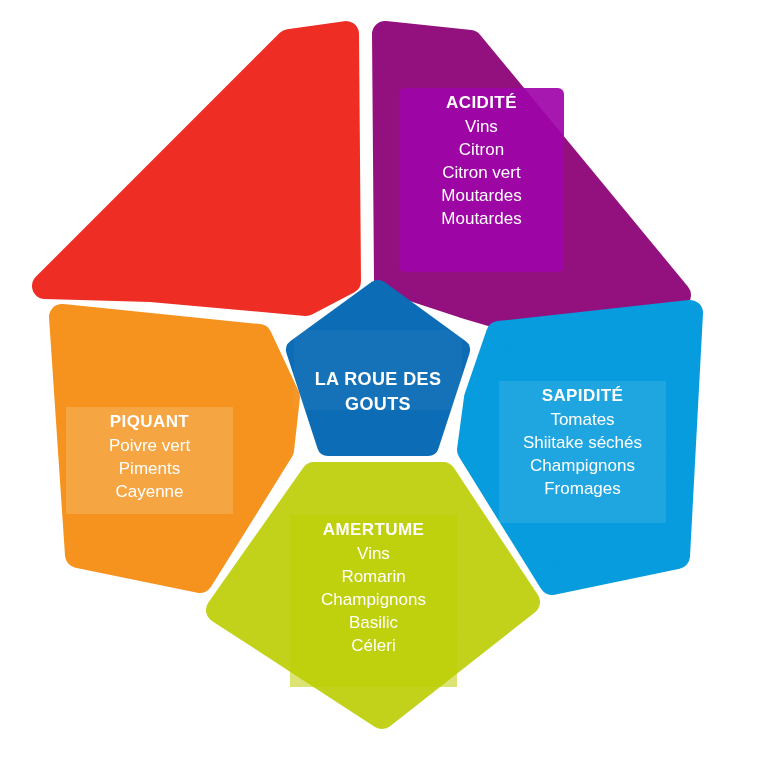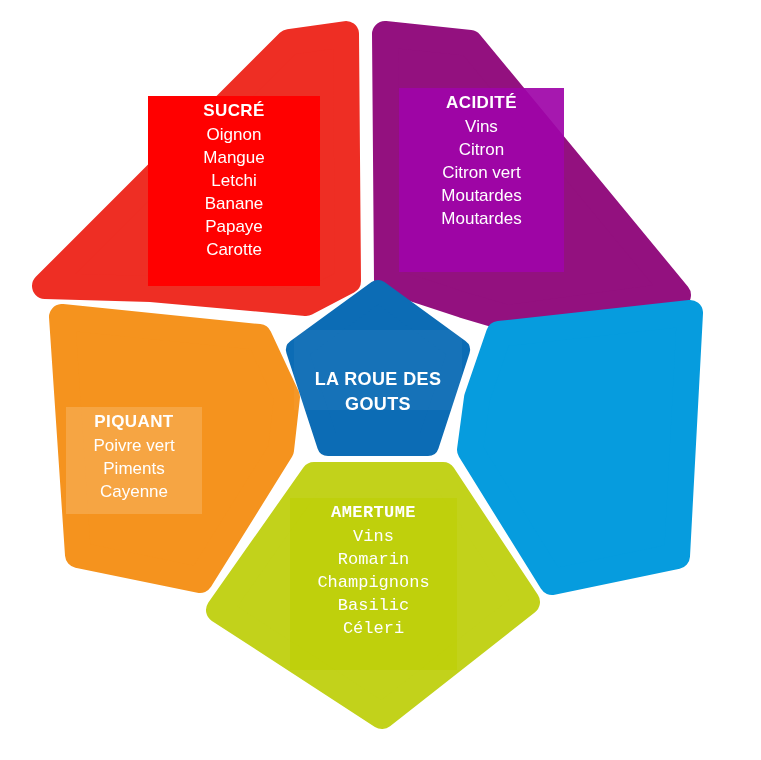--- a/index.html
+++ b/index.html
@@ -51,32 +51,32 @@
     white-space: nowrap;
   }
   
   #box-sucre {
     left: 148px; top: 96px; width: 172px; height: 190px;
     background: rgba(255, 0, 0, 1);
   }
   #box-acidite {
     left: 399px; top: 88px; width: 165px; height: 184px;
     background: rgba(158, 4, 168, 0.92);
+    border-radius: 6px;
   }
   #box-sapidite {
     left: 499px; top: 381px; width: 167px; height: 142px;
     background: rgba(255, 255, 255, 0.10);
   }
   #box-amertume {
-    left: 290px; top: 498px; width: 167px; height: 172px;
+    left: 290px; top: 515px; width: 167px; height: 172px;
     background: rgba(190, 205, 0, 0.55);
-    font-family: Liberation Mono, monospace;
   }
   #box-piquant {
-    left: 66px; top: 407px; width: 136px; height: 107px;
+    left: 66px; top: 407px; width: 167px; height: 107px;
     background: rgba(255, 255, 255, 0.17);
   }
   #box-center {
     left: 294px; top: 330px; width: 168px; height: 80px;
     background: rgba(255, 255, 255, 0.045);
     justify-content: center;
     padding-top: 0;
   }
   #box-center .label-title {
     font-size: 18px;
@@ -99,39 +99,37 @@
 
     <path fill="#069CDE" stroke="#069CDE" stroke-linejoin="round" stroke-width="26" stroke-linecap="round" d="M 499,334 L 690,313 L 677,556 L 552,582 L 470,450 L 477,398 Z"></path>
 
     <path fill="#C2D21B" stroke="#C2D21B" stroke-linejoin="round" stroke-width="26" stroke-linecap="round" d="M 314,475 L 443,475 L 527,602 L 382,716 L 219,610 Z"></path>
 
     <path fill="#F5931E" stroke="#F5931E" stroke-linejoin="round" stroke-width="26" stroke-linecap="round" d="M 259,337 L 287,397 L 281,450 L 200,580 L 78,555 L 62,317 Z"></path>
 
     <path fill="#0C6CB5" stroke="#0C6CB5" stroke-linejoin="round" stroke-width="22" stroke-linecap="round" d="M 378,291 L 459,350 L 428,445 L 328,445 L 297,350 Z"></path>
   </svg>
 
-  <div class="label-box" id="box-sucre">
-    <div class="label-title">SUCRÉ</div>
-    <div class="label-item">Oignon</div>
-    <div class="label-item">Mangue</div>
-    <div class="label-item">Letchi</div>
-    <div class="label-item">Banane</div>
-    <div class="label-item">Papaye</div>
-    <div class="label-item">Carotte</div>
-  </div>
 
   <div class="label-box" id="box-acidite">
     <div class="label-title">ACIDITÉ</div>
     <div class="label-item">Vins</div>
     <div class="label-item">Citron</div>
     <div class="label-item">Citron vert</div>
     <div class="label-item">Moutardes</div>
     <div class="label-item">Moutardes</div>
   </div>
 
+  <div class="label-box" id="box-sapidite">
+    <div class="label-title">SAPIDITÉ</div>
+    <div class="label-item">Tomates</div>
+    <div class="label-item">Shiitake séchés</div>
+    <div class="label-item">Champignons</div>
+    <div class="label-item">Fromages</div>
+  </div>
 
   <div class="label-box" id="box-amertume">
     <div class="label-title">AMERTUME</div>
     <div class="label-item">Vins</div>
     <div class="label-item">Romarin</div>
     <div class="label-item">Champignons</div>
     <div class="label-item">Basilic</div>
     <div class="label-item">Céleri</div>
   </div>
 

